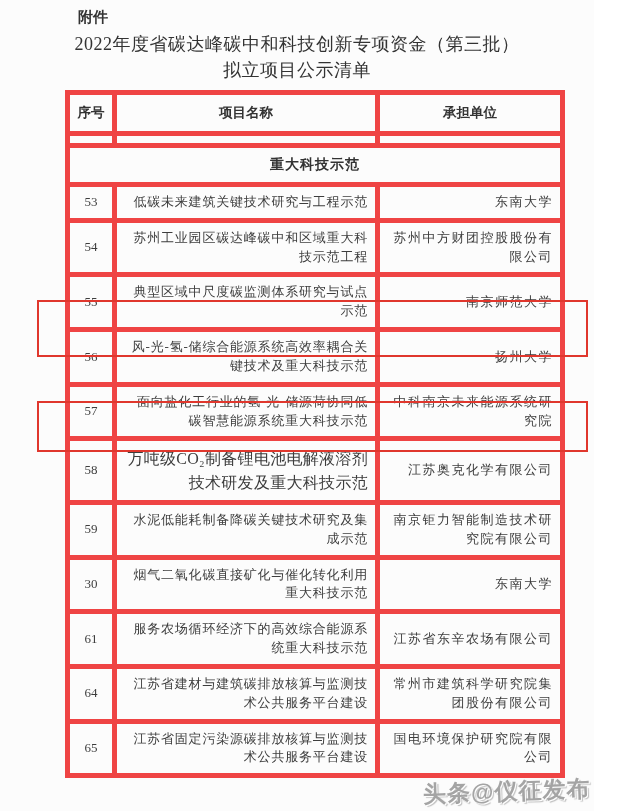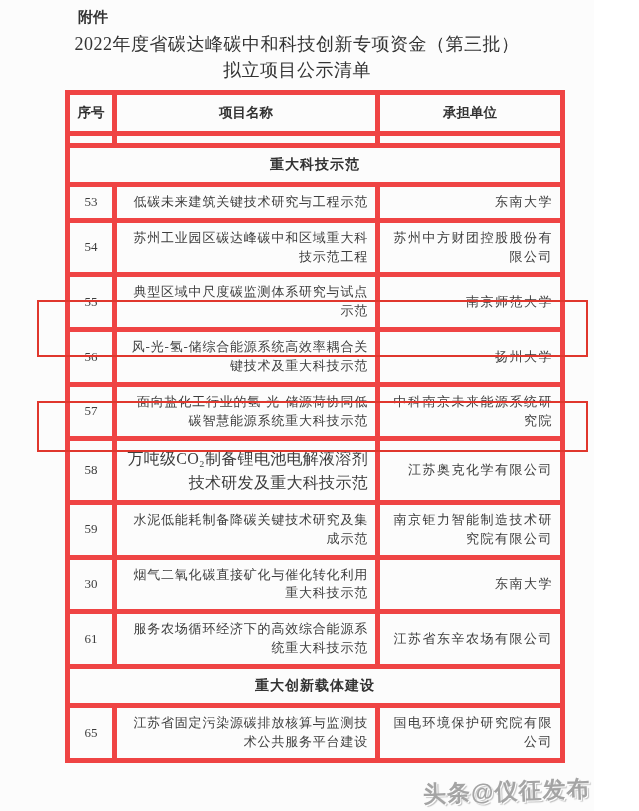--- a/index.html
+++ b/index.html
@@ -135,21 +135,23 @@
             <td class="no-cell">30</td>
             <td class="project-cell">烟气二氧化碳直接矿化与催化转化利用重大科技示范</td>
             <td class="unit-cell">东南大学</td>
           </tr>
           <tr>
             <td class="no-cell">61</td>
             <td class="project-cell">服务农场循环经济下的高效综合能源系统重大科技示范</td>
             <td class="unit-cell">江苏省东辛农场有限公司</td>
           </tr>
           <tr>
-            <td class="section-cell" colspan="3">重大创新载体建设</td>
+            <td class="no-cell">64</td>
+            <td class="project-cell">江苏省建材与建筑碳排放核算与监测技术公共服务平台建设</td>
+            <td class="unit-cell">常州市建筑科学研究院集团股份有限公司</td>
           </tr>
           <tr>
             <td class="no-cell">65</td>
             <td class="project-cell">江苏省固定污染源碳排放核算与监测技术公共服务平台建设</td>
             <td class="unit-cell">国电环境保护研究院有限公司</td>
           </tr>
         </tbody>
     </table>
 
   <div class="red-box" style="border-color: rgb(224, 55, 45); top: 210px; height: 53px; width: 547px;"></div>

